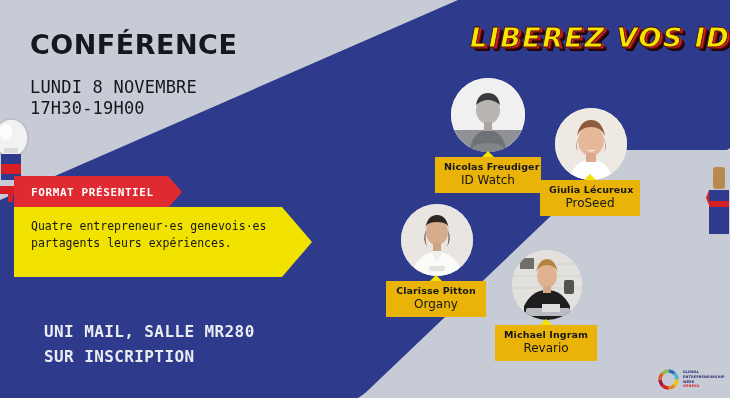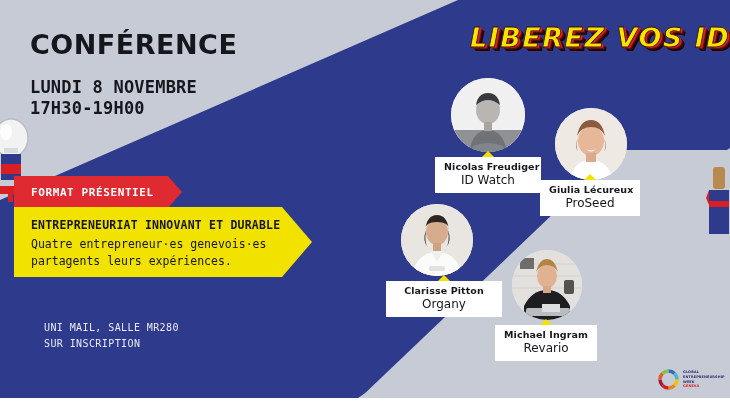--- a/index.html
+++ b/index.html
@@ -56,21 +56,21 @@
     font-weight:bold;
     font-size:27px;
     line-height:1.28;
     letter-spacing:0.5px;
     color:#16171c;
     margin:0;
     text-transform:uppercase;
   }
   .title-sub{
     font-family:"DejaVu Sans Mono","DejaVu Sans",monospace;
-    font-weight:bold;
+    font-weight:normal;
     font-size:17px;
     line-height:1.24;
     color:#16171c;
     margin:14px 0 0 0;
     letter-spacing:0.2px;
   }
 
   
   .banner-red{
     position:absolute;
@@ -115,22 +115,22 @@
     line-height:1.45;
     margin:0;
   }
 
   
   .venue{
     position:absolute;
     left:44px;top:320px;
     z-index:7;
     font-family:"DejaVu Sans Mono","DejaVu Sans",monospace;
-    font-size:10px;
-    font-weight:normal;
+    font-size:16px;
+    font-weight:bold;
     letter-spacing:0.4px;
     line-height:1.55;
     color:#e9ebf1;
     text-transform:uppercase;
   }
   .venue div{white-space:nowrap;}
 
   
   .headline{
     position:absolute;
@@ -156,21 +156,21 @@
   .speaker{position:absolute;z-index:9;}
   .photo{
     border-radius:50%;
     overflow:hidden;
     position:relative;
     background:#e8e8e8;
   }
   .photo svg{display:block;width:100%;height:100%;}
   .namebox{
     position:relative;
-    background:#ffffff;
+    background:#eab308;
     padding:4px 9px 5px 9px;
     text-align:center;
     box-sizing:border-box;
     white-space:nowrap;
   }
   .namebox:before{
     content:"";
     position:absolute;
     top:-6px;left:50%;
     margin-left:-6px;
@@ -197,21 +197,21 @@
   #spk-0{left:451px;top:78px;}
   #spk-0 .photo{width:74px;height:74px;margin-left:0px;}
   #spk-0 .namebox{margin-top:5px;margin-left:-16px;width:106px;}
 
   #spk-1{left:553px;top:108px;}
   #spk-1 .photo{width:72px;height:72px;margin-left:2px;}
   #spk-1 .namebox{margin-top:0;margin-left:-13px;width:100px;}
 
   #spk-2{left:398px;top:204px;}
   #spk-2 .photo{width:72px;height:72px;margin-left:3px;}
-  #spk-2 .namebox{margin-top:5px;margin-left:-12px;width:116px;}
+  #spk-2 .namebox{margin-top:5px;margin-left:-12px;width:100px;}
 
   #spk-3{left:509px;top:250px;}
   #spk-3 .photo{width:70px;height:70px;margin-left:3px;}
   #spk-3 .namebox{margin-top:5px;margin-left:-14px;width:102px;}
 
   
   .fig-bulb{
     position:absolute;left:-10px;top:108px;width:42px;height:96px;z-index:6;
   }
   .fig-pawn{
@@ -280,21 +280,20 @@
       <span>LUNDI 8 NOVEMBRE</span><br>
       <span>17H30-19H00</span>
     </p>
   </div>
 
   <div class="banner-red">
     <span>FORMAT PRÉSENTIEL</span>
   </div>
 
   <div class="banner-yellow">
-    <div class="by-line1">ENTREPRENEURIAT INNOVANT ET DURABLE</div>
     <div class="by-line2">
       <span>Quatre entrepreneur·es genevois·es</span><br>
       <span>partagents leurs expériences.</span>
     </div>
   </div>
 
   <div class="venue">
     <div>UNI MAIL, SALLE MR280</div>
     <div>SUR INSCRIPTION</div>
   </div>

